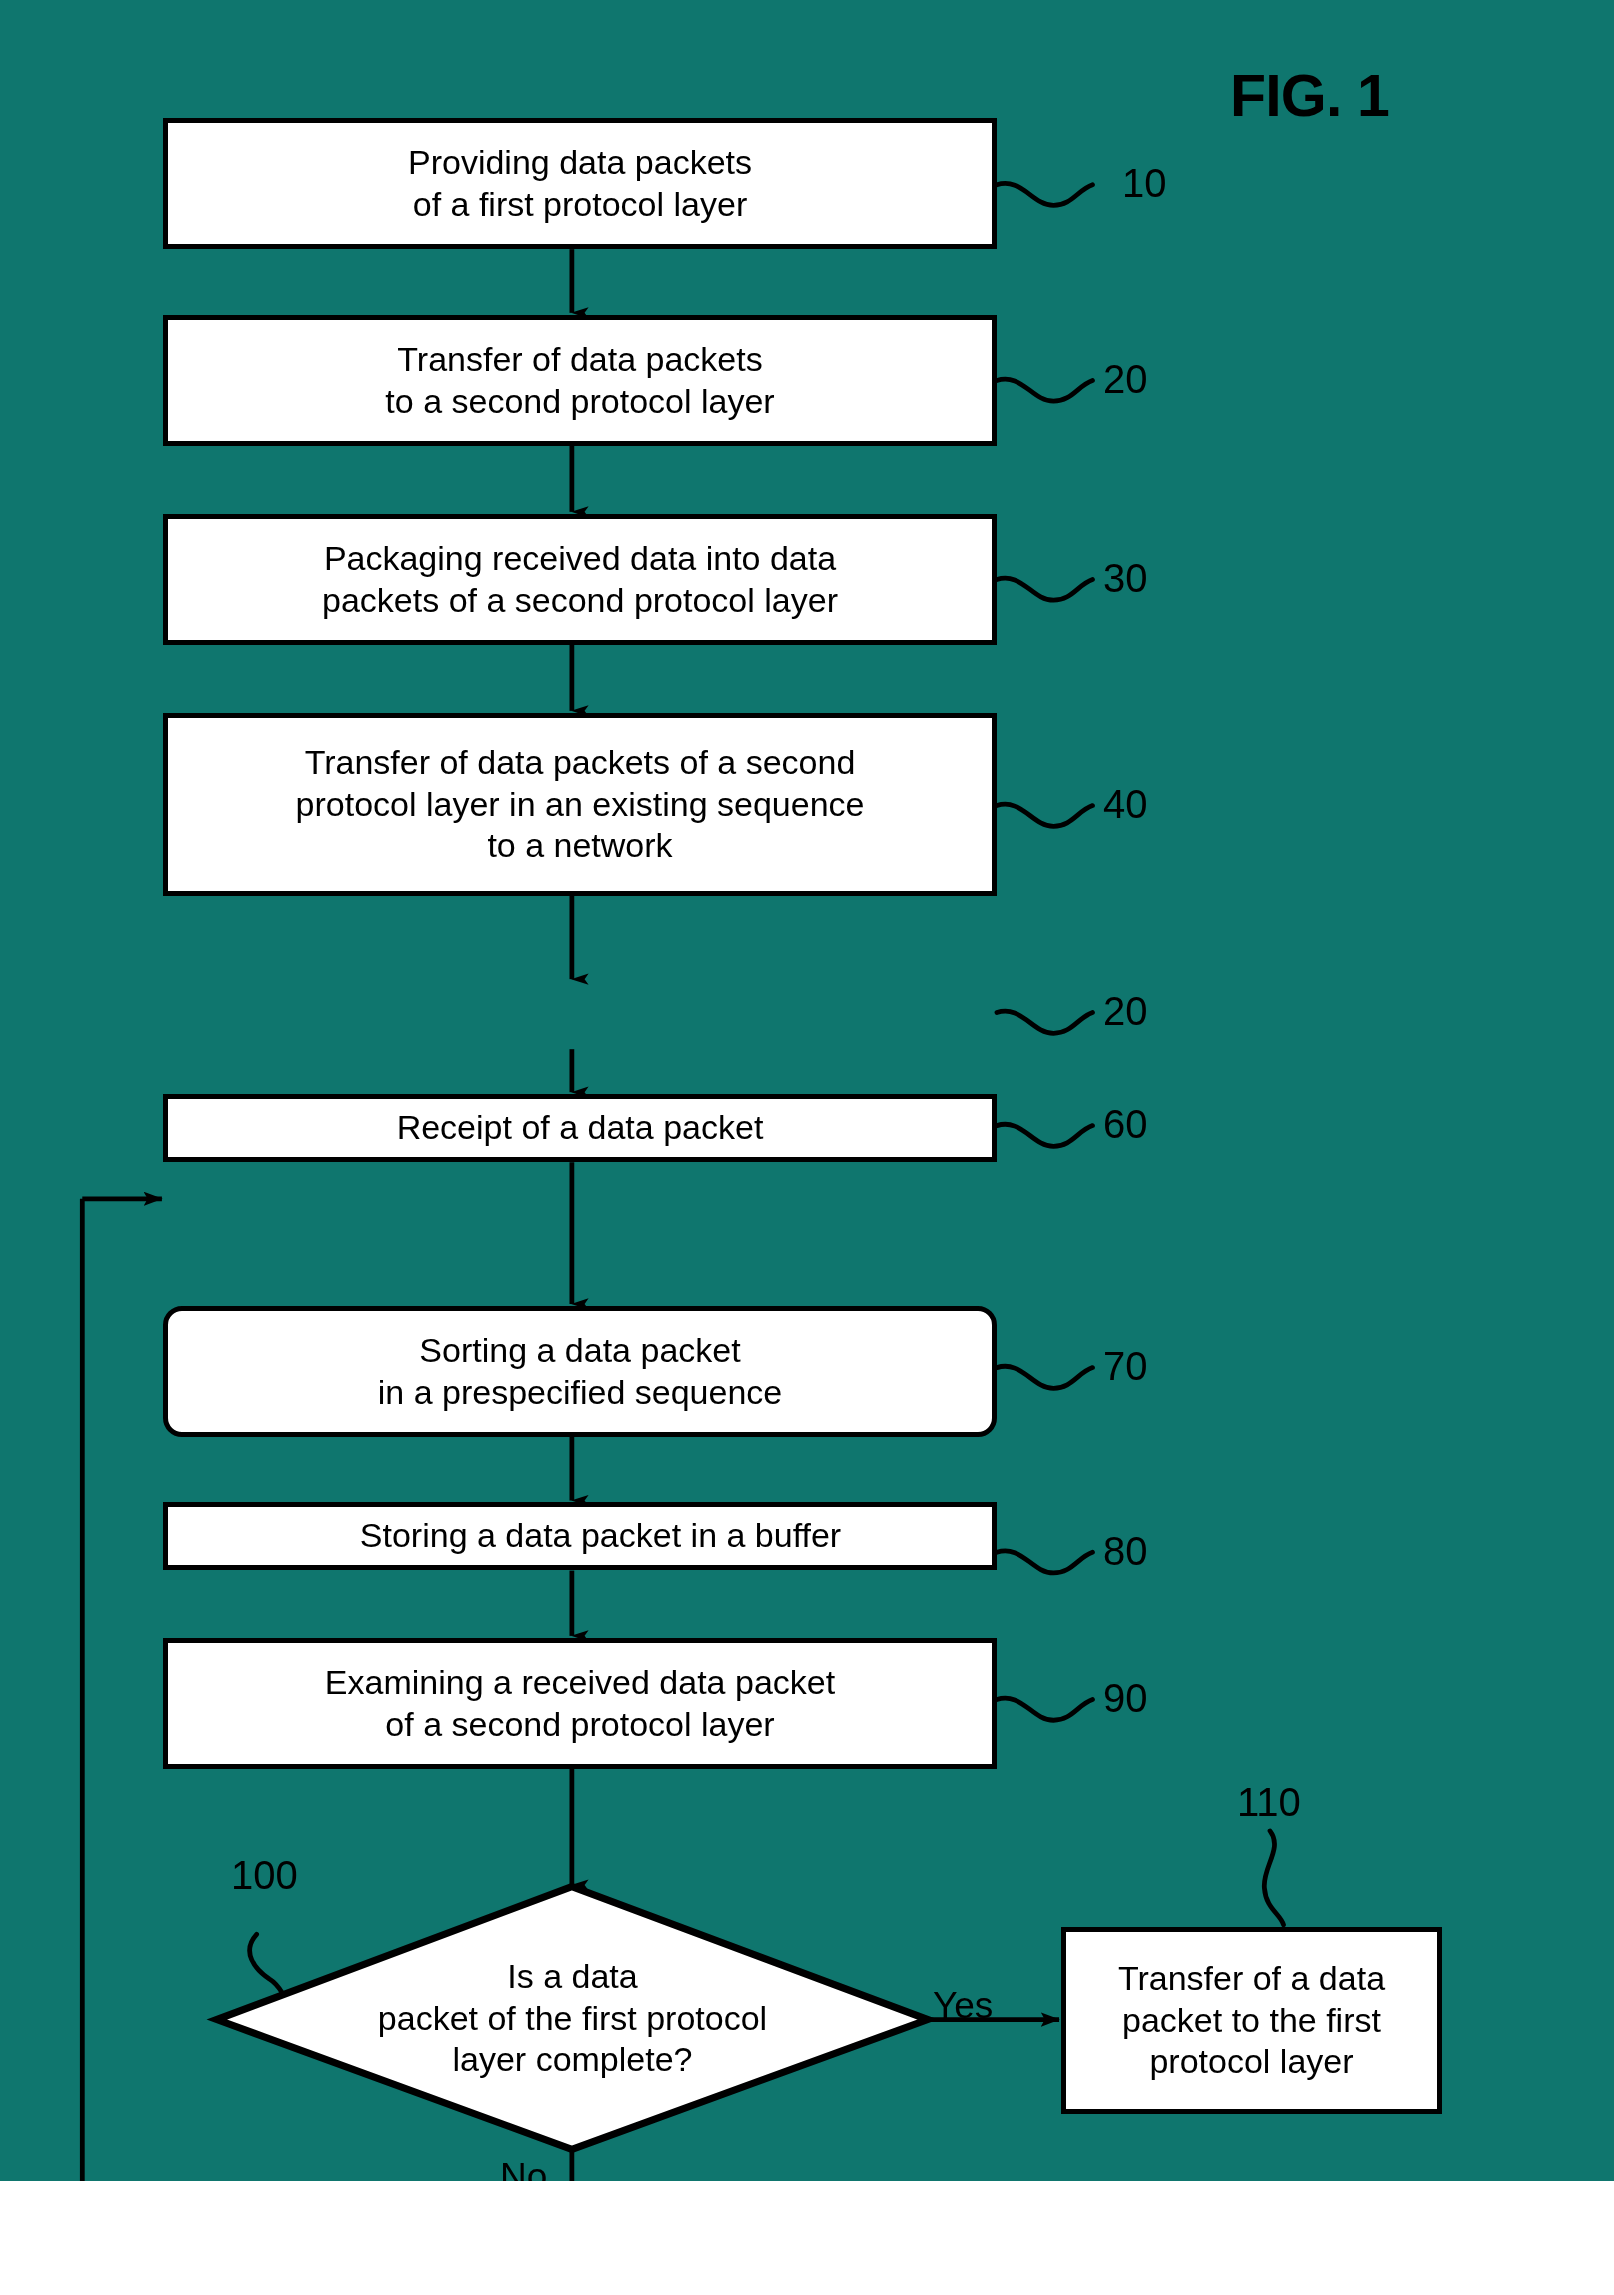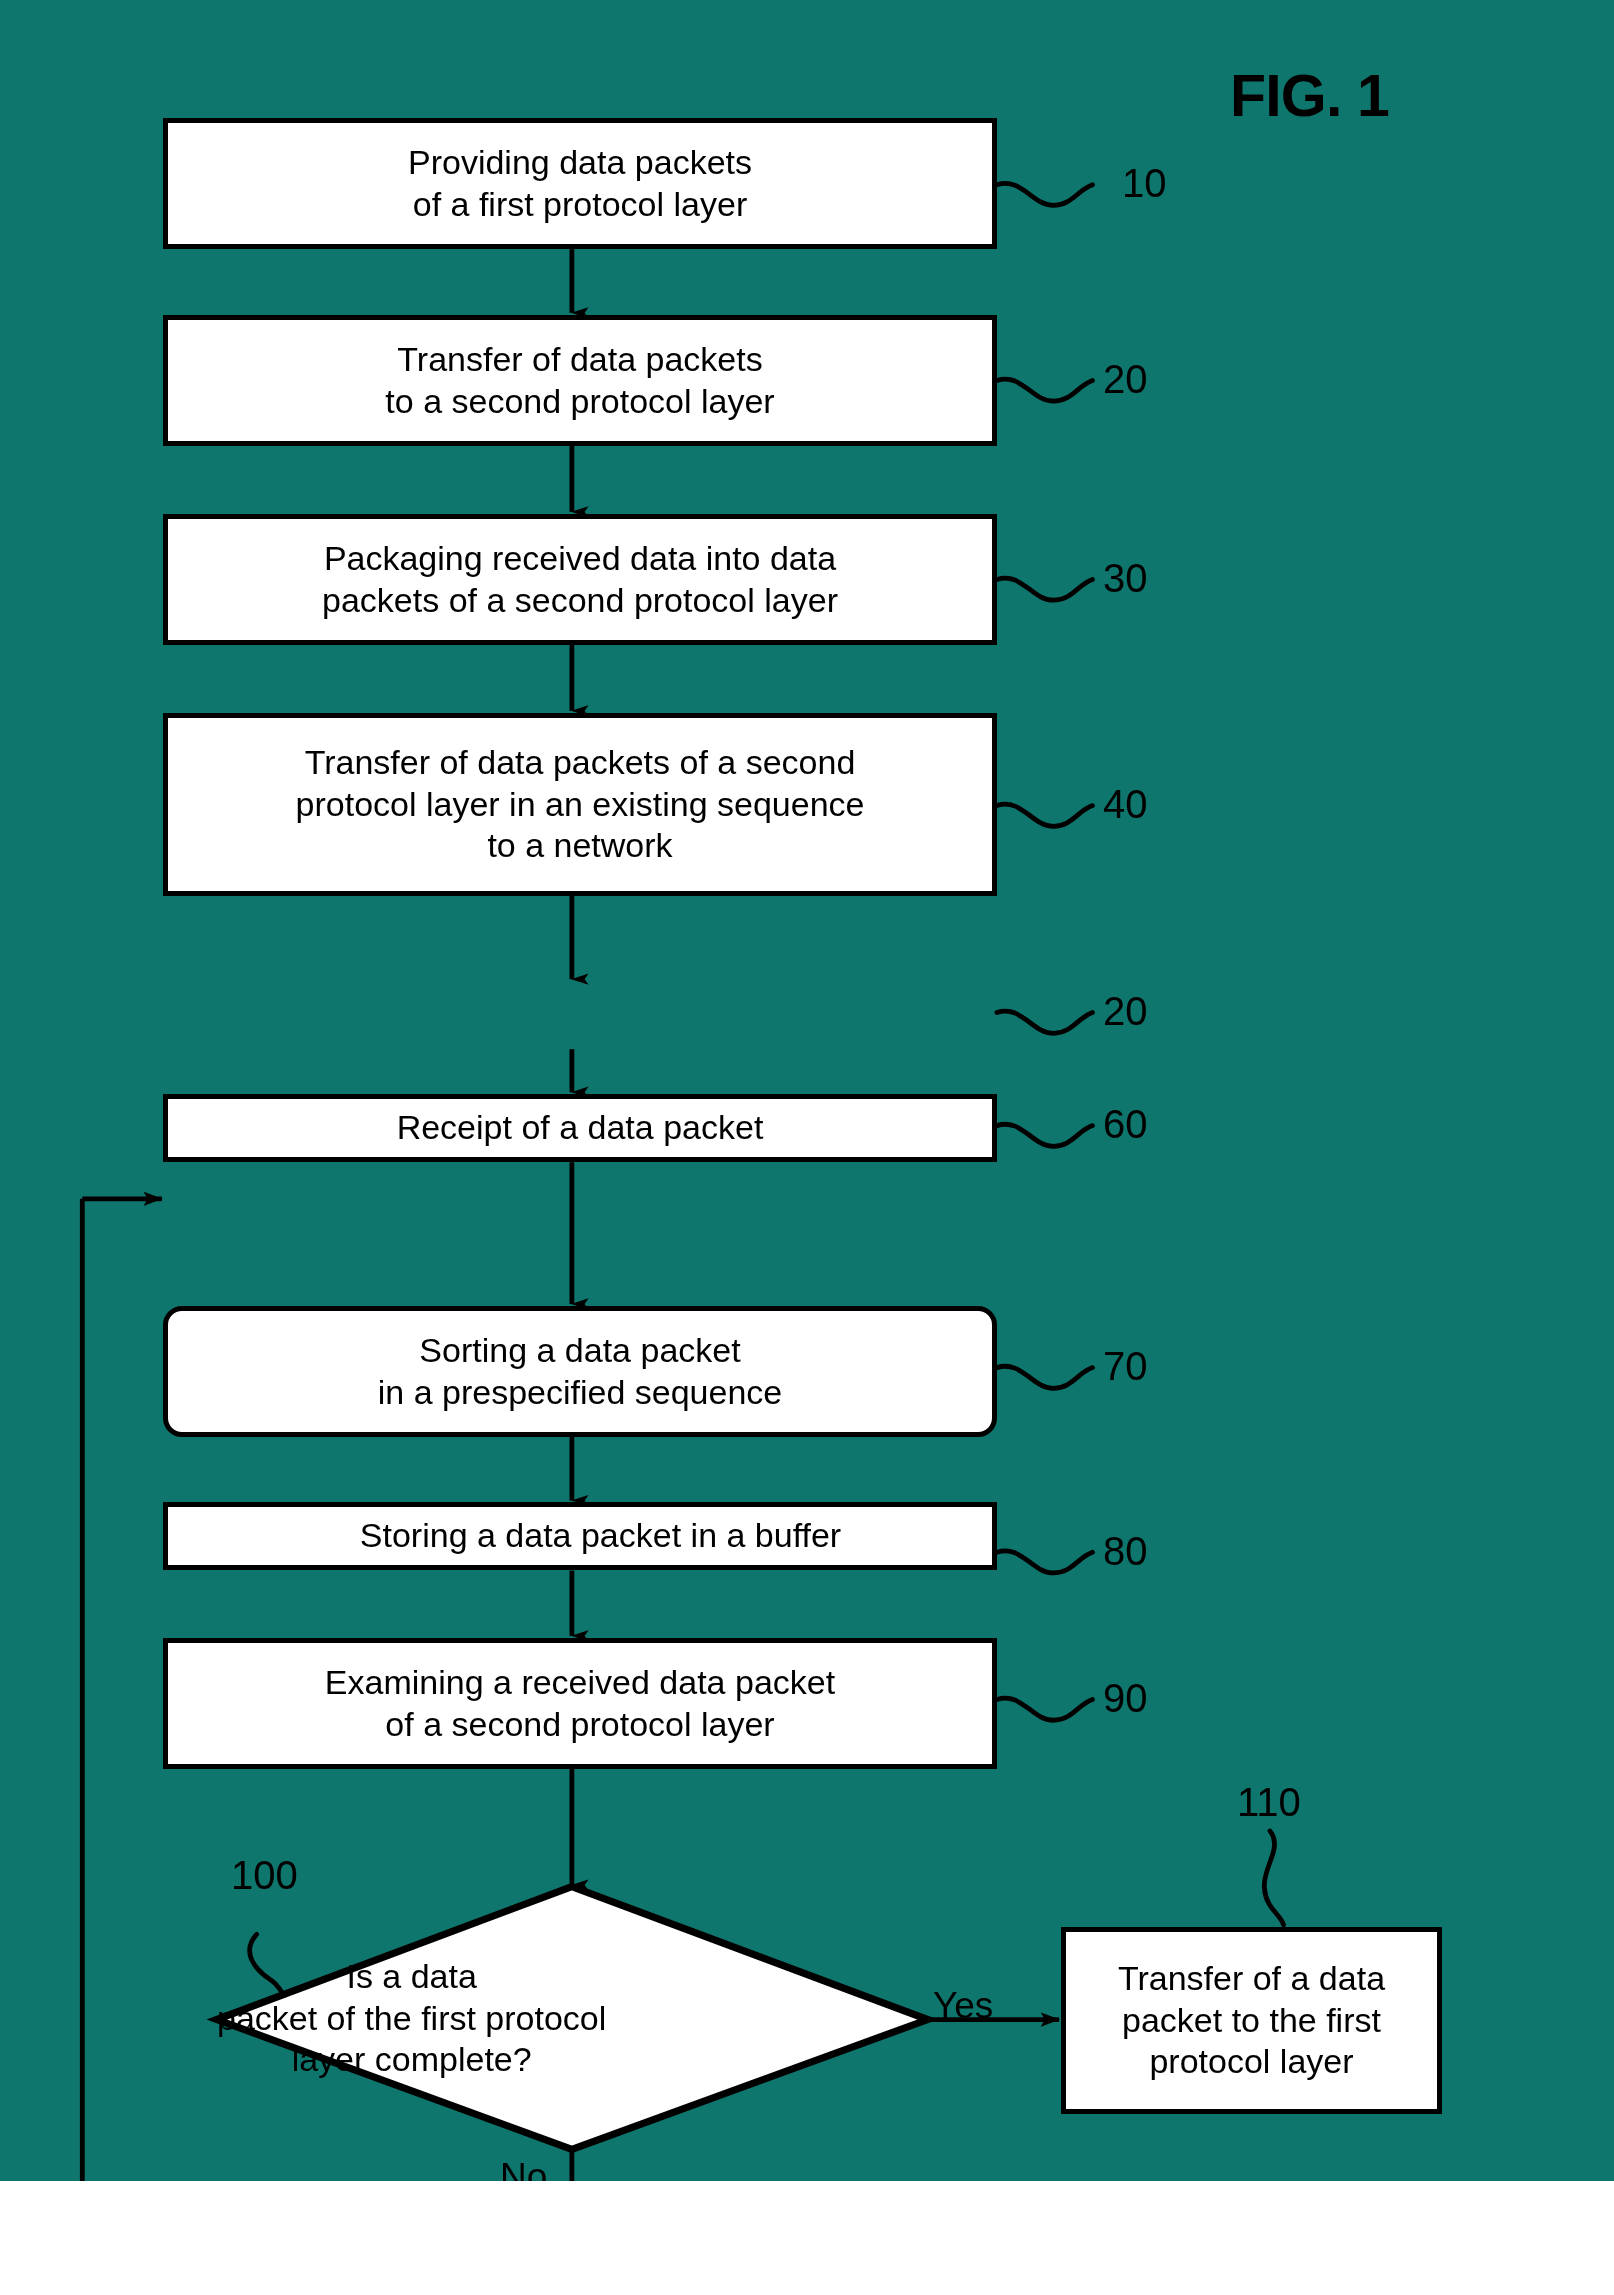--- a/index.html
+++ b/index.html
@@ -49,20 +49,21 @@
     line-height:1.22;
     white-space:pre-line;
     padding:0 11px;
     font-family:"Liberation Sans", sans-serif;
   }
   
   .diamond-wrap{
     position:absolute;
     display:flex;
     align-items:center;
+    justify-content:center;
   }
   .diamond-wrap .label{
     position:relative;
     font-size:34px;
     line-height:1.22;
     text-align:center;
     white-space:pre-line;
     z-index:2;
     font-family:"Liberation Sans", sans-serif;
   }

